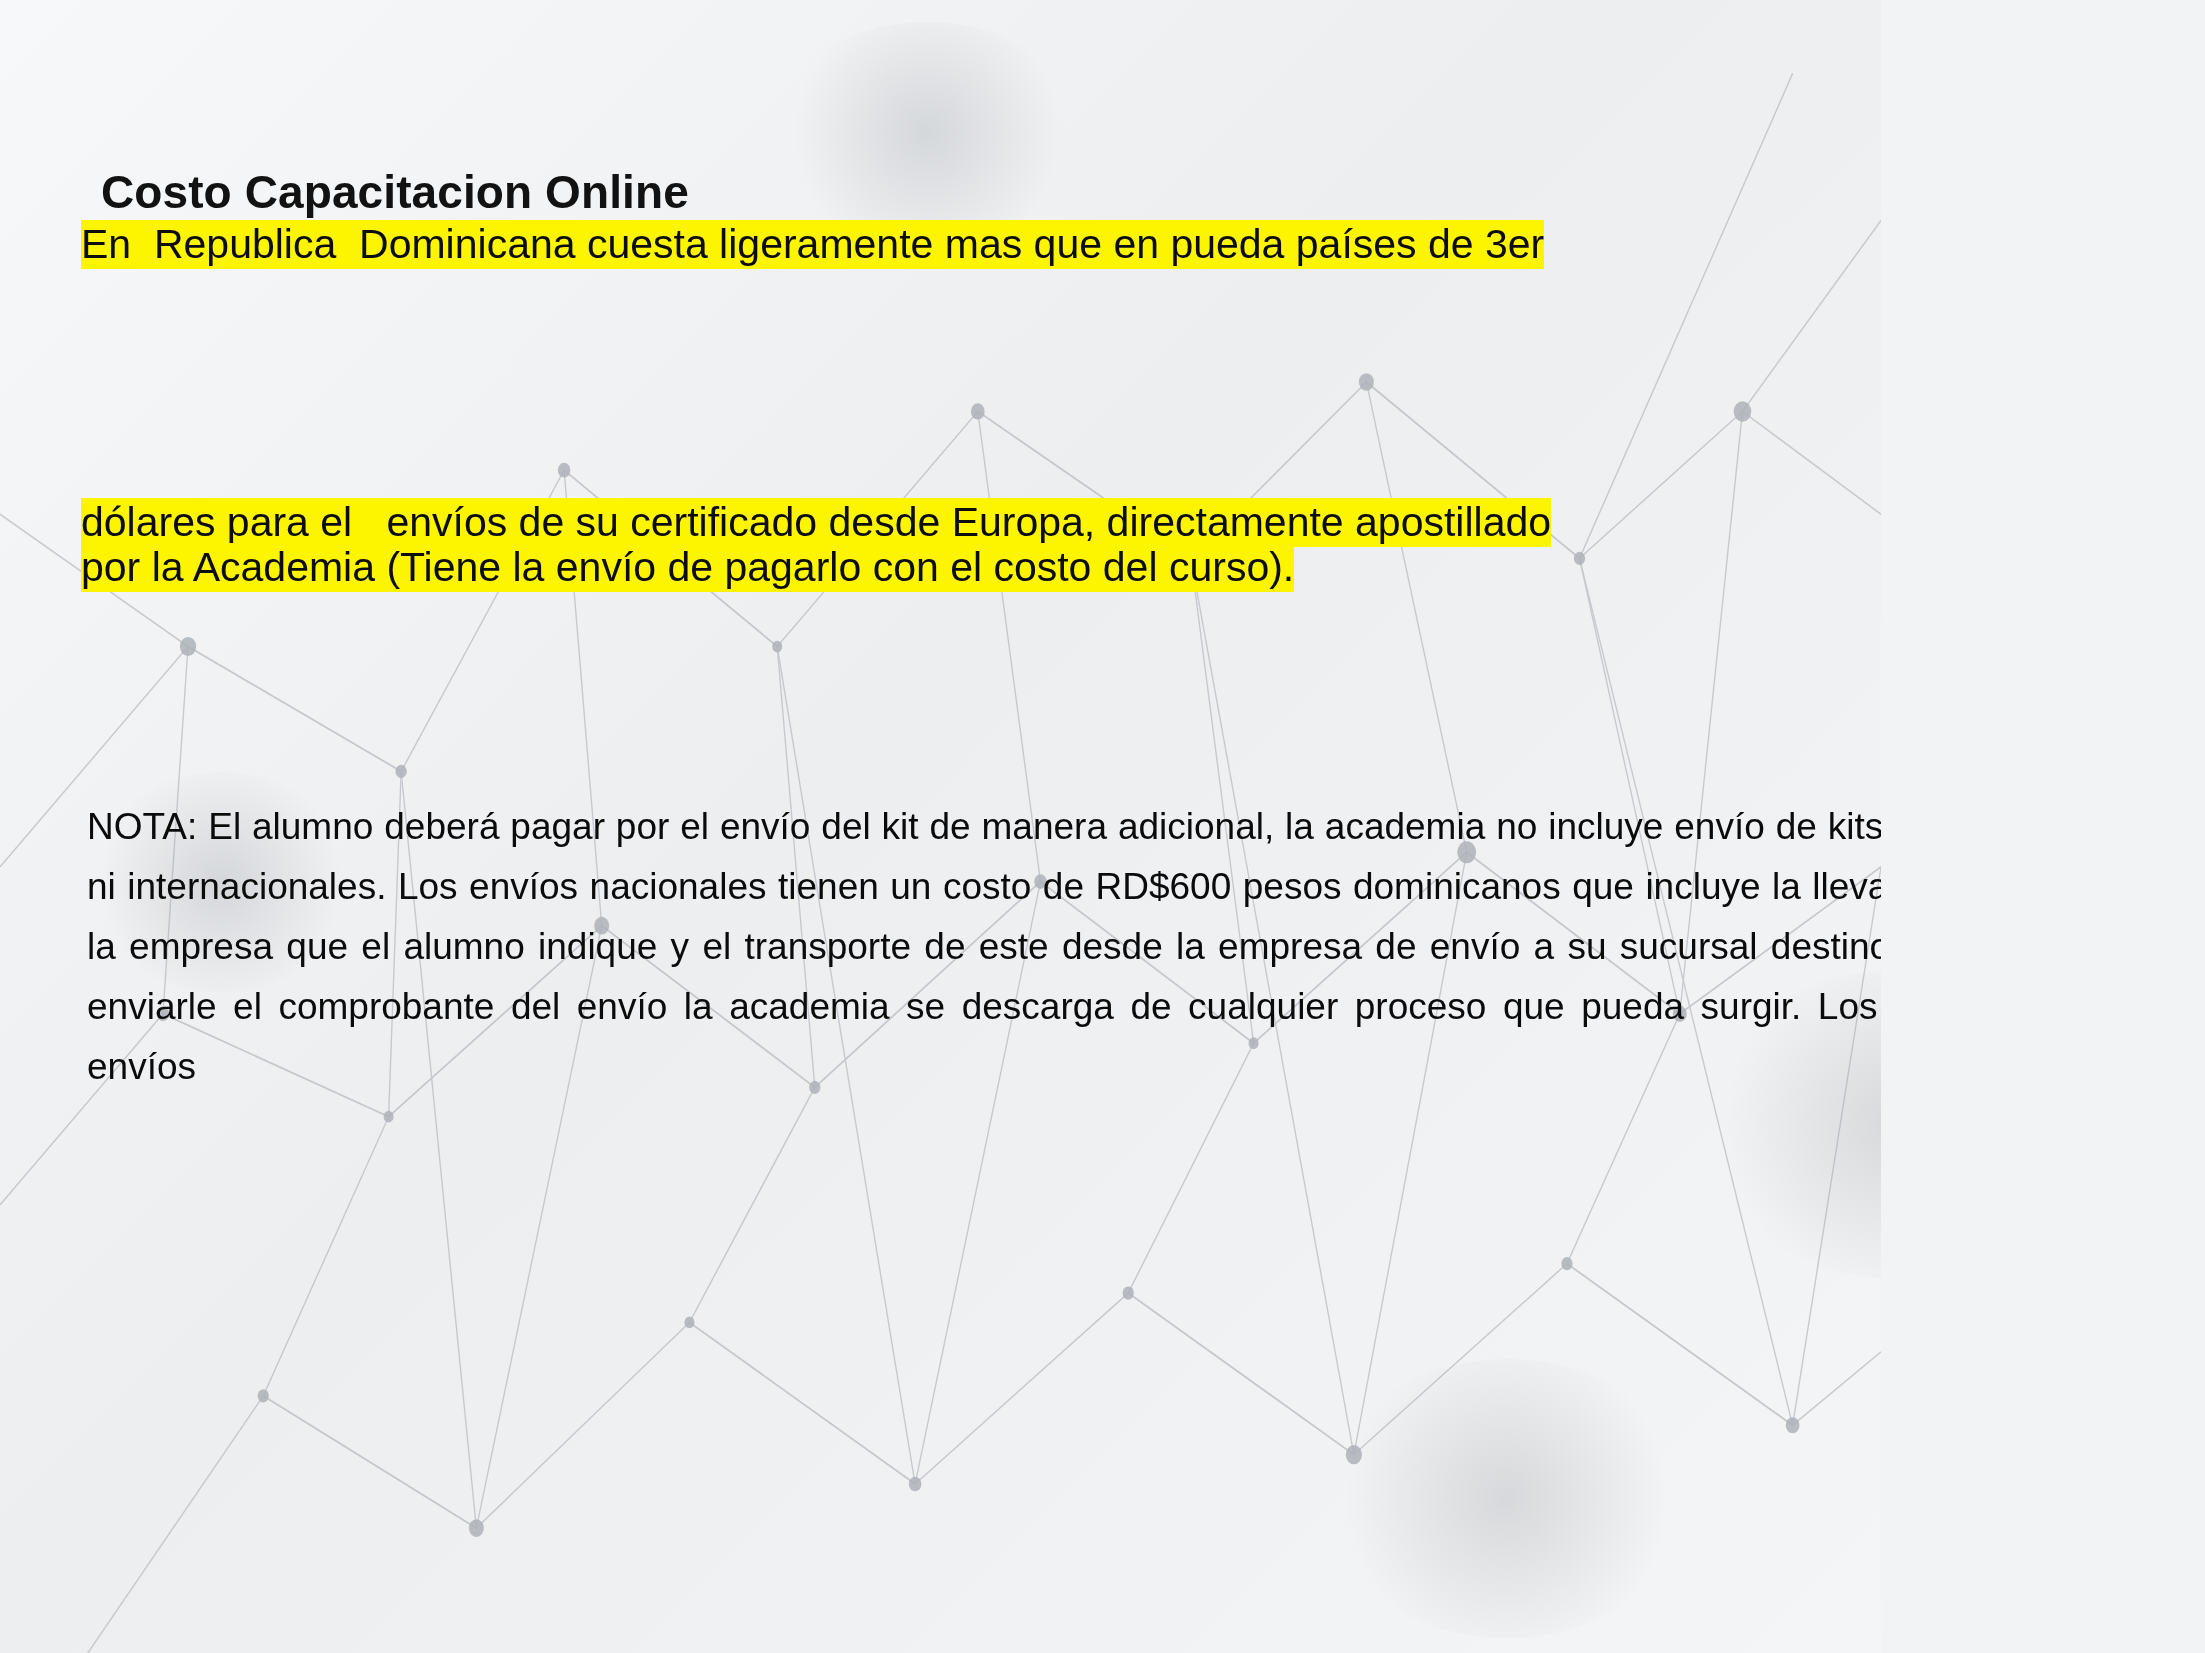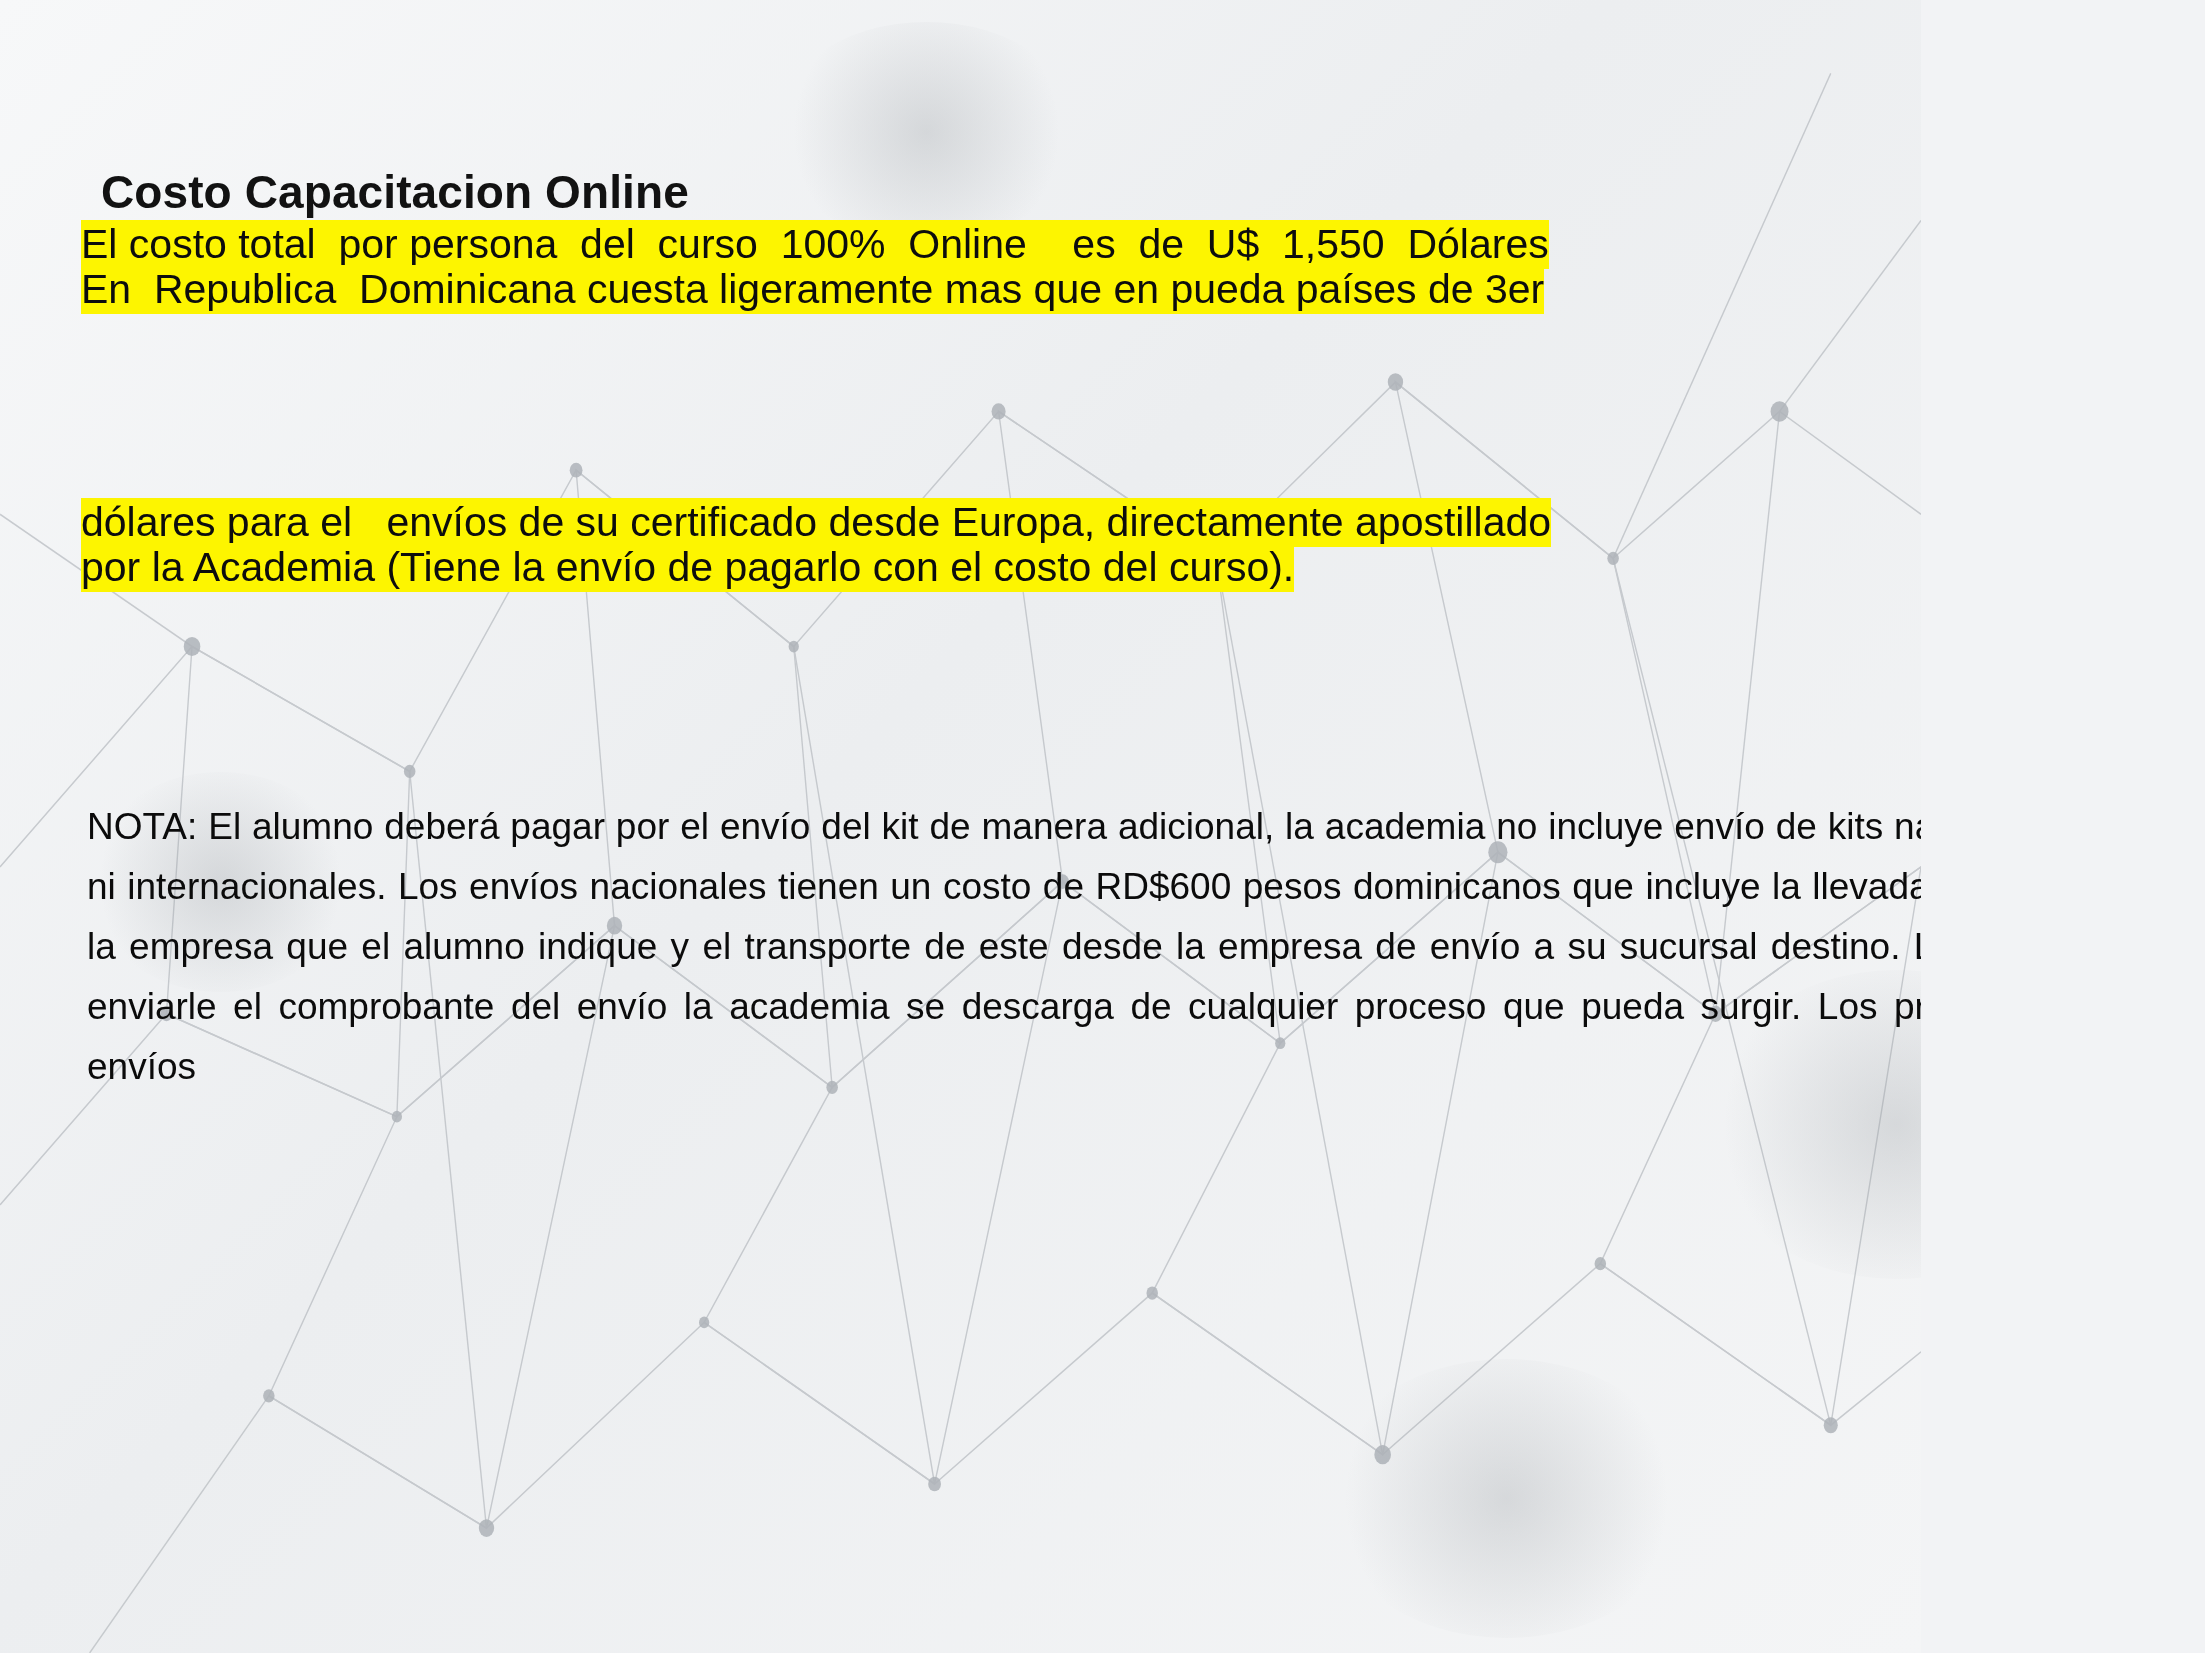--- a/index.html
+++ b/index.html
@@ -14,21 +14,20 @@
     overflow: hidden;
   }
 
   
   .slide {
     position: relative;
     width: 1881px;
     height: 1653px;
     background: linear-gradient(135deg, #f7f8f9 0%, #eceef0 45%, #f4f5f6 100%);
     overflow: hidden;
-    padding-left: 40px;
   }
 
   
   .bg-network {
     position: absolute;
     inset: 0;
     width: 100%;
     height: 100%;
     pointer-events: none;
   }
@@ -160,21 +159,20 @@
   <div class="bg-blur" style="left:1705px;top:970px;width:382px;height:309px;"></div>
   <div class="bg-blur" style="left:88px;top:772px;width:265px;height:220px;"></div>
   <div class="bg-blur" style="left:1323px;top:1359px;width:367px;height:279px;"></div>
 
   <div class="content">
 
     <h1 class="slide-title">Costo Capacitacion Online</h1>
 
     <div class="hl-block b1">
       <p>
-        <span class="hl-line"><span>El costo total  por persona  del  curso  100%  Online    es  de  U$  1,550  Dólares</span></span>
         <span class="hl-line"><span>En  Republica  Dominicana cuesta ligeramente mas que en pueda países de 3er</span></span>
       </p>
     </div>
 
     <div class="hl-block b2">
       <p>
         <span class="hl-line"><span>dólares para el   envíos de su certificado desde Europa, directamente apostillado</span></span>
         <span class="hl-line"><span>por la Academia (Tiene la envío de pagarlo con el costo del curso).</span></span>
       </p>
     </div>

